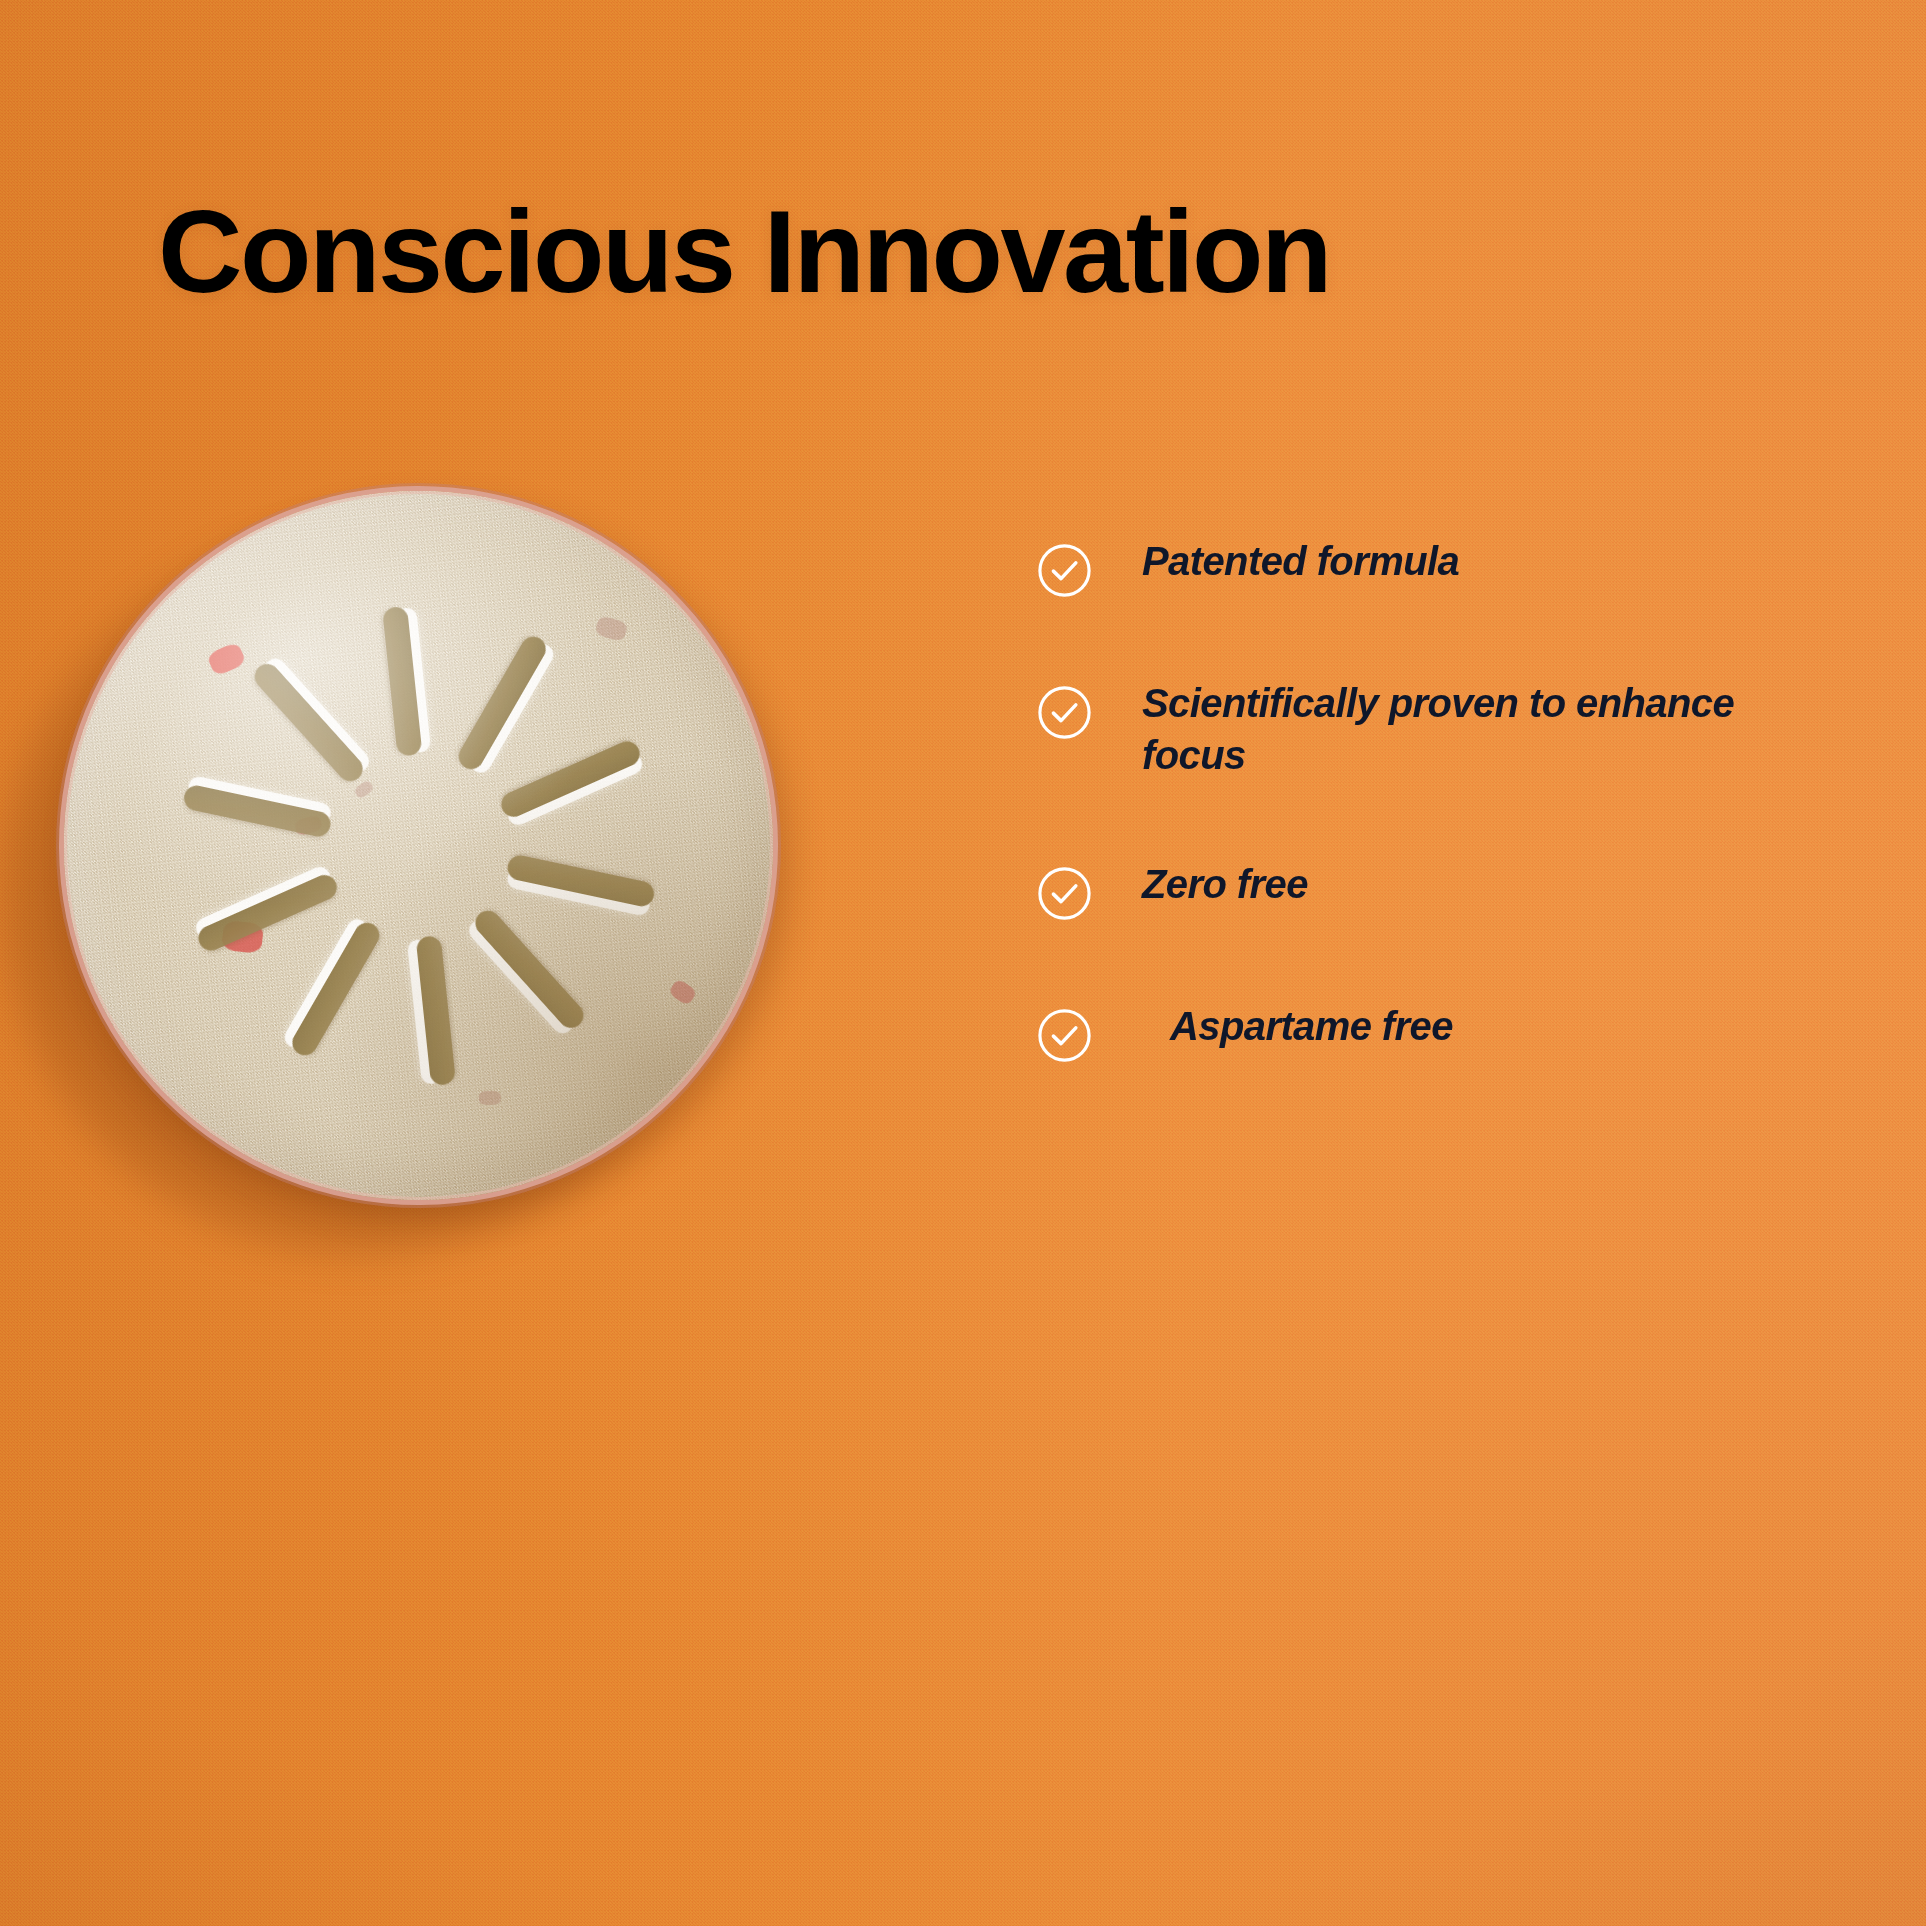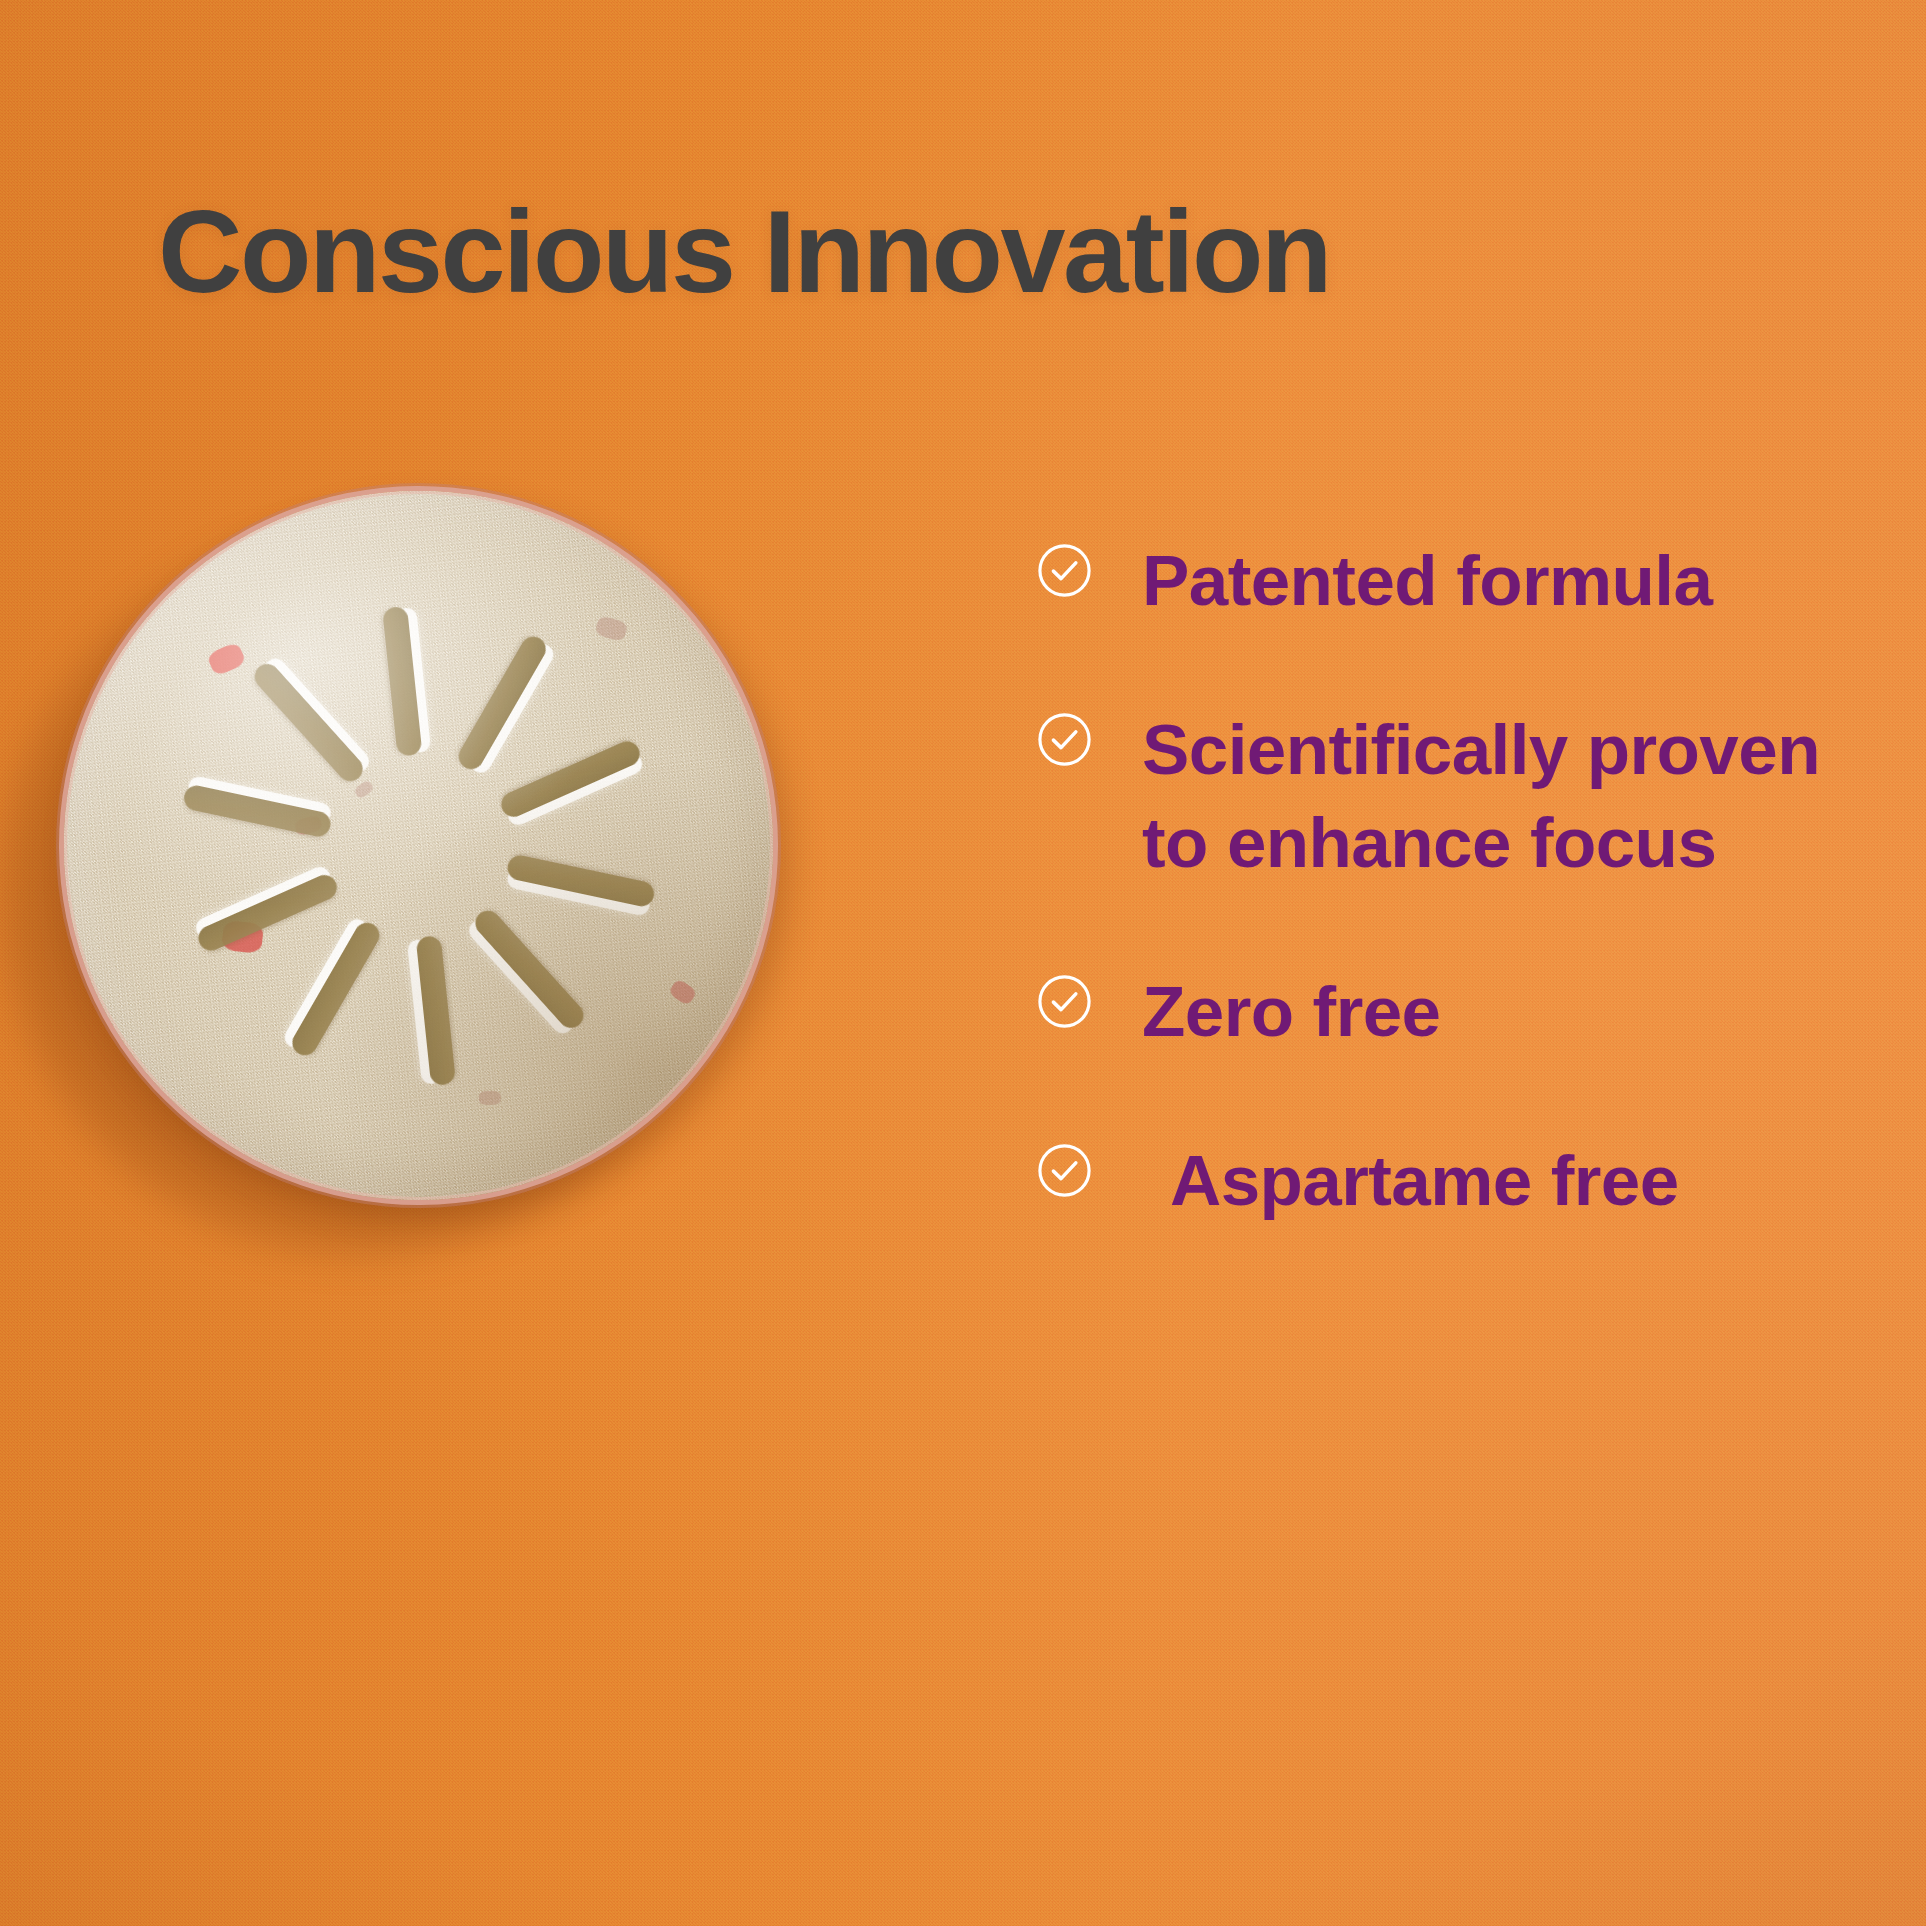--- a/index.html
+++ b/index.html
@@ -42,21 +42,21 @@
     inset: 0;
     background: radial-gradient(130% 110% at 50% 42%, rgba(0,0,0,0) 52%, rgba(120,48,8,0.20) 100%);
   }
 
   
   .title {
     position: absolute;
     left: 158px;
     top: 193px;
     width: 1624px;
-    color: #404040;
+    color: #000000;
     font-size: 117px;
     line-height: 1.0;
     font-weight: 700;
     letter-spacing: -2.5px;
     white-space: nowrap;
     font-family: "Liberation Sans", sans-serif;
     text-shadow: 0 2px 14px rgba(120,50,10,0.10);
   }
 
   
@@ -178,27 +178,28 @@
   .feature:last-child { margin-bottom: 0; gap: 28px; }
   .check-icon {
     flex: 0 0 auto;
     width: 59px;
     height: 59px;
     margin-right: 48px;
     margin-top: 6px;
   }
   .check-icon svg { display: block; width: 59px; height: 59px; }
   .feature-label {
-    color: #701a75;
-    font-size: 71px;
+    color: #0f172a;
+    font-size: 40px;
     line-height: 1.30;
     font-weight: 700;
     letter-spacing: -0.6px;
     font-family: "Liberation Sans", sans-serif;
     max-width: 693px;
+    font-style: italic;
   }
 </style>
 </head>
 <body>
 
 <div class="canvas">
 
   <div class="bg-base"></div>
   <div class="bg-noise"></div>
   <div class="bg-vignette"></div>

